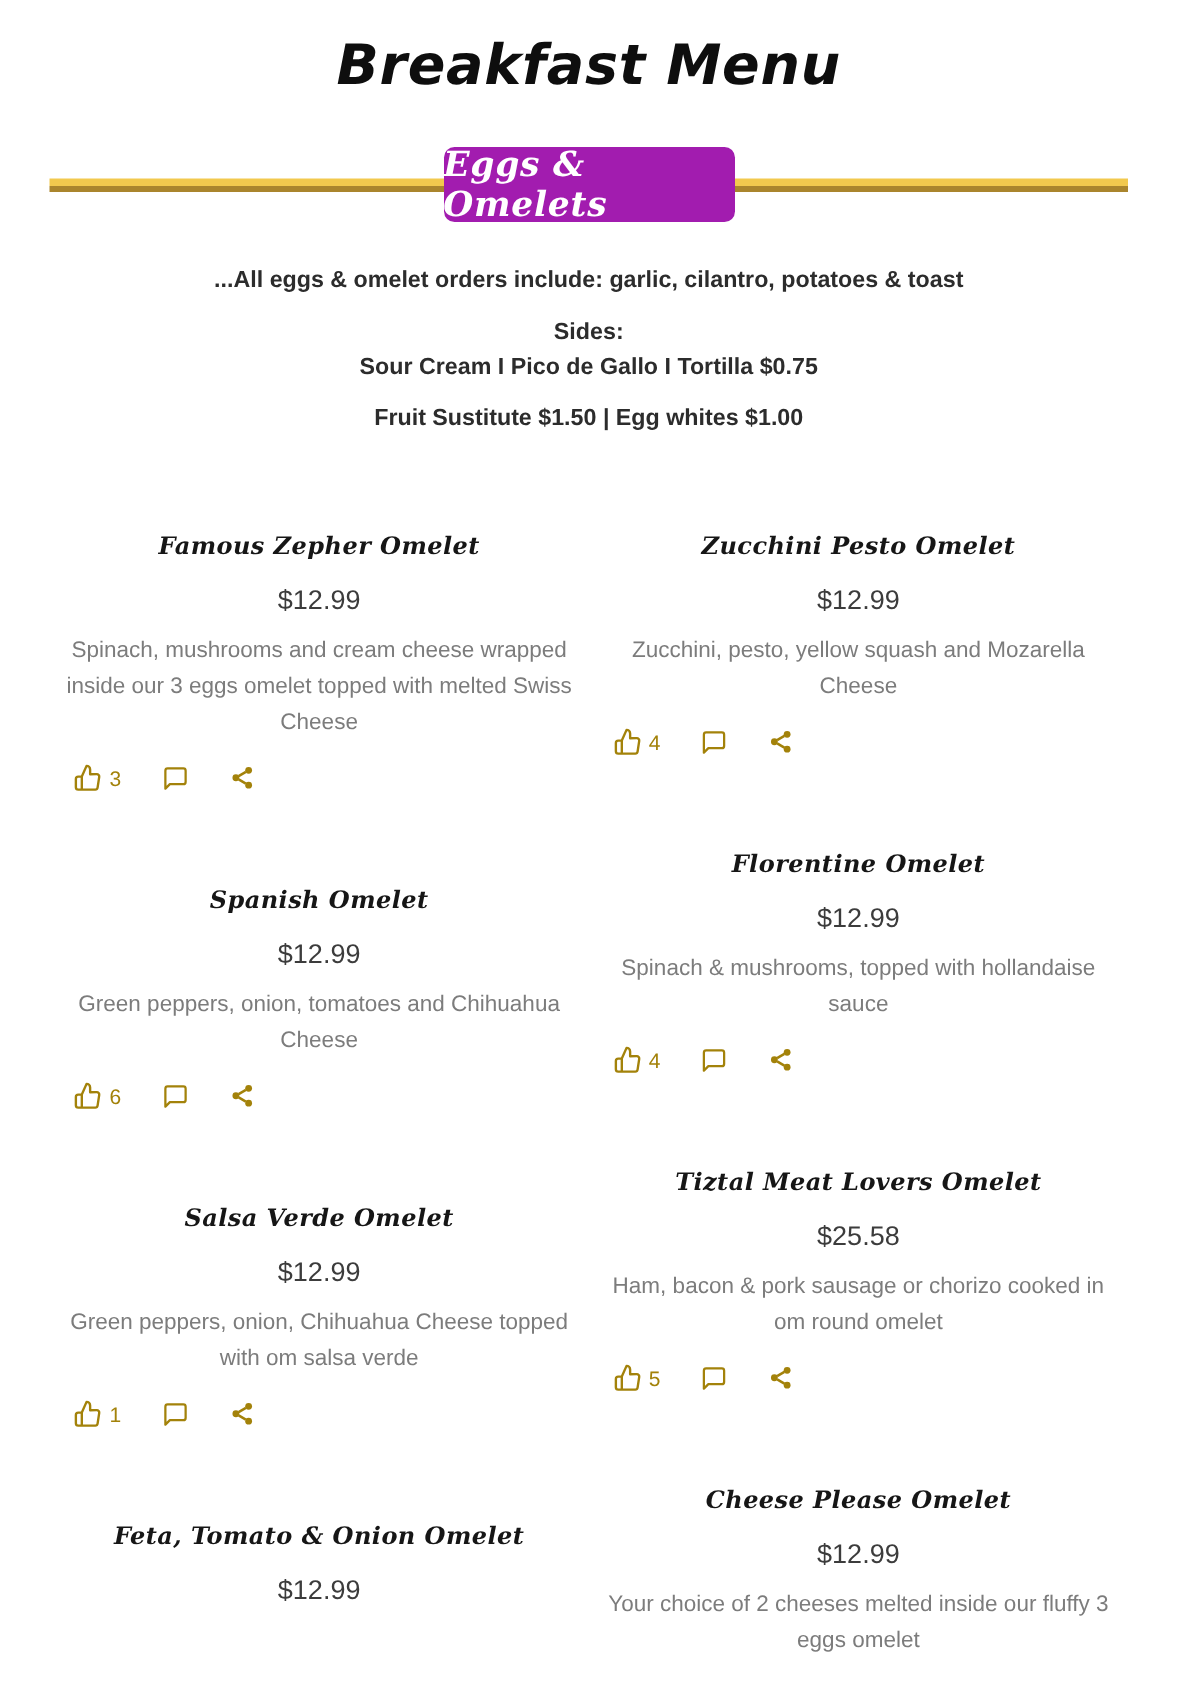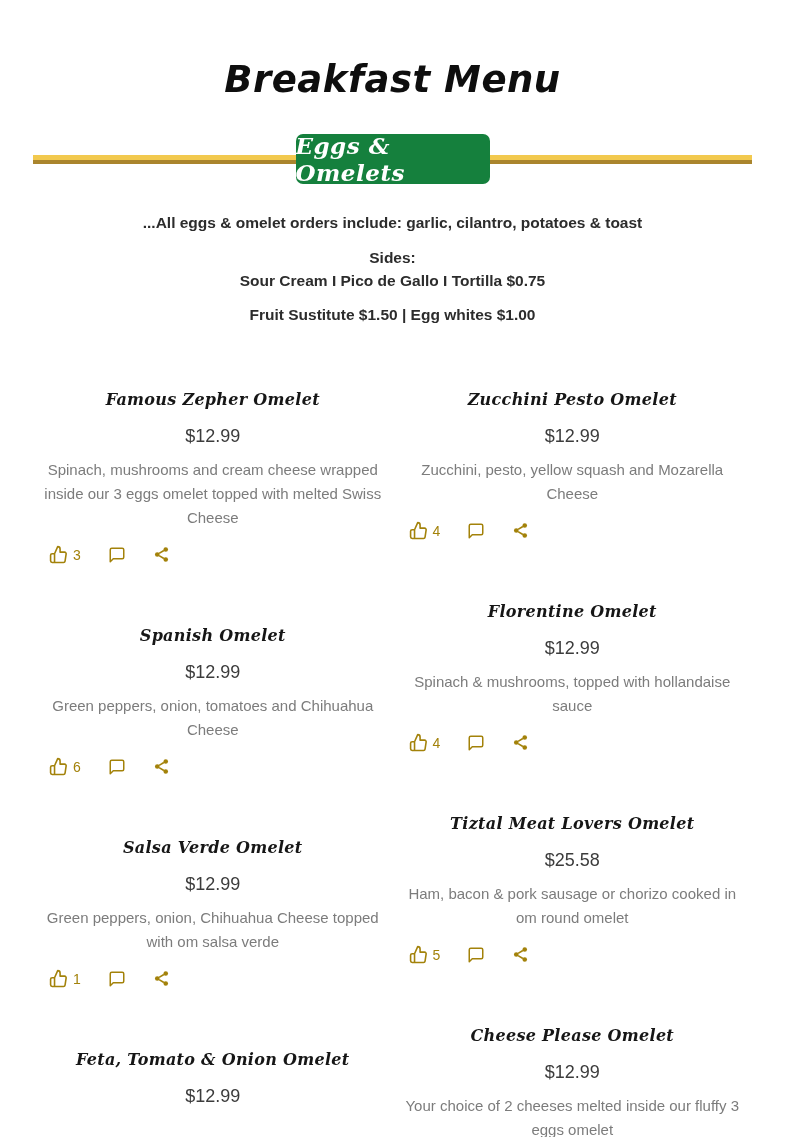--- a/index.html
+++ b/index.html
@@ -6,35 +6,35 @@
   html, body { background: #ffffff; }
   body {
     width: 785px; height: 1137px; overflow: hidden;
     font-family: "Liberation Sans", sans-serif;
     color: #2d2d2d;
   }
   .page { padding: 0 33px; }
 
   
   .page-title {
-    text-align: center; padding-top: 58px;
+    text-align: center; padding-top: 22px;
     font-family: "DejaVu Sans", sans-serif;
     font-weight: bold; font-style: italic;
     font-size: 37px; color: #0e0e0e; letter-spacing: .5px;
   }
 
   
   .banner-wrap { position: relative; margin-top: 33px; height: 50px; }
   .gold-divider {
     position: absolute; left: 0; right: 0; top: 21px; height: 9px;
     background: linear-gradient(to bottom, #f2c94e 0 52%, #aa852d 52% 100%);
   }
   .banner {
     position: relative; margin: 0 auto; width: 194px; height: 50px;
-    background: #15803d; border-radius: 7px;
+    background: #a21caf; border-radius: 7px;
     display: flex; align-items: center; justify-content: center;
   }
   .banner-label {
     color: #ffffff; font-family: "DejaVu Serif", serif;
     font-style: italic; font-weight: bold; font-size: 23px; letter-spacing: .5px;
   }
 
   
   .notes { text-align: center; margin-top: 27px; font-size: 15.5px; color: #2c2c2c; font-weight: bold; }
   .notes p { line-height: 23px; }

